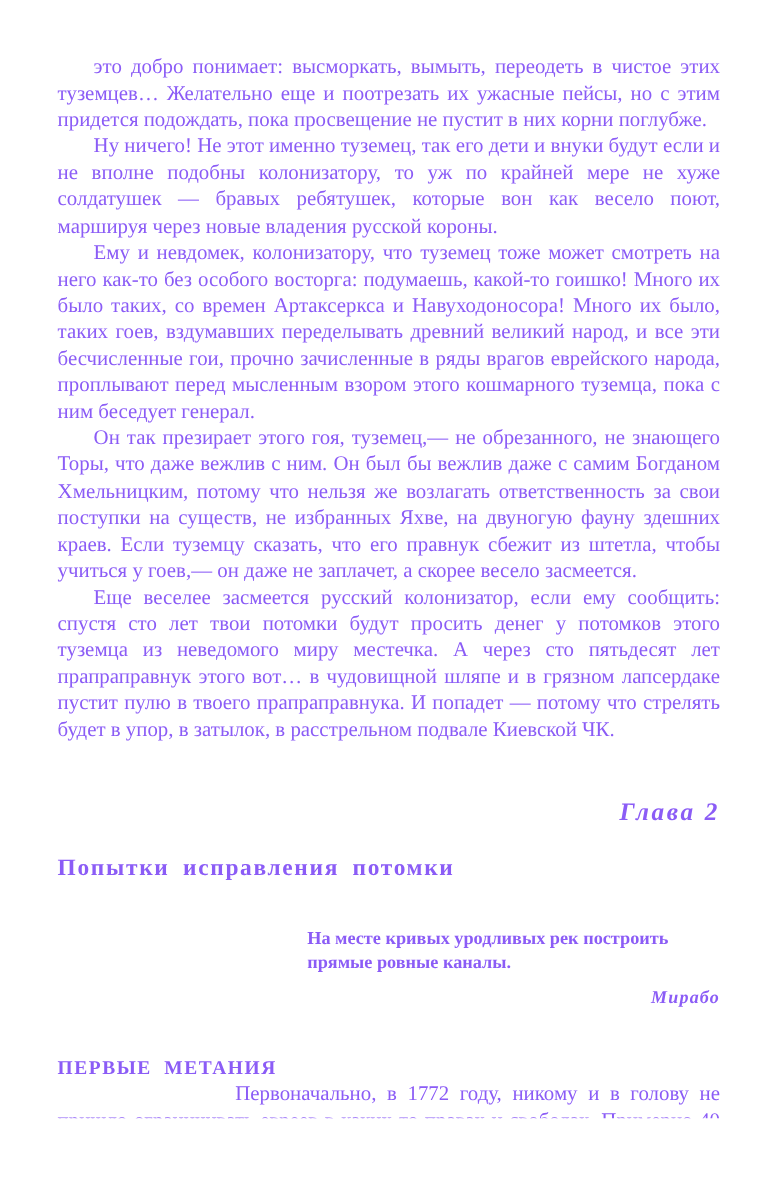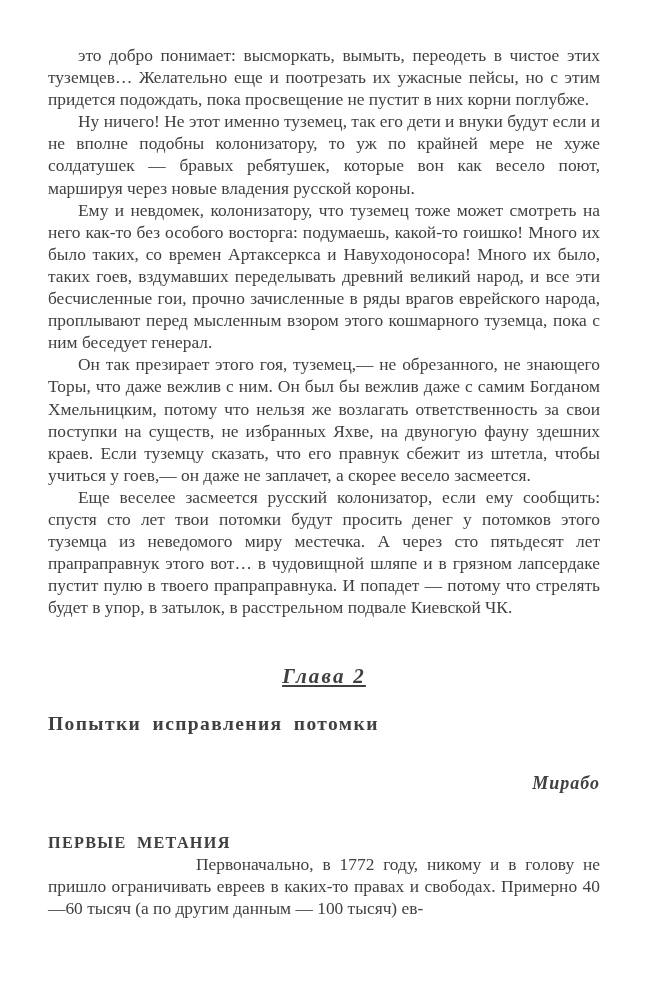--- a/index.html
+++ b/index.html
@@ -7,21 +7,21 @@
     padding: 0;
     background: #ffffff;
   }
   .page {
     position: relative;
     width: 649px;
     height: 932px;
     background: #ffffff;
     overflow: hidden;
     font-family: "Liberation Serif", "DejaVu Serif", serif;
-    color: #404040;
+    color: #8b5cf6;
   }
   .textblock {
     position: absolute;
     left: 48px;
     top: 44px;
     width: 552px;
   }
   p.body-par {
     margin: 0;
     font-size: 17.4px;
@@ -34,22 +34,21 @@
   }
   .chapter-block {
     margin-top: 46px;
   }
   .chapter-number {
     font-size: 21px;
     font-weight: bold;
     font-style: italic;
     letter-spacing: 2.2px;
     line-height: 1.2;
-    text-align: center;
-    text-decoration: underline;
+    text-align: right;
   }
   .chapter-title {
     margin-top: 22px;
     font-size: 19.5px;
     font-weight: bold;
     letter-spacing: 1.4px;
     word-spacing: 5px;
     line-height: 1.2;
     text-align: left;
   }
@@ -59,21 +58,21 @@
     width: 344px;
   }
   .epigraph-text {
     font-size: 15.2px;
     font-weight: bold;
     line-height: 19.5px;
     text-align: left;
   }
   .epigraph-source {
     margin-top: 12px;
-    font-size: 18px;
+    font-size: 15px;
     font-weight: bold;
     font-style: italic;
     letter-spacing: 1px;
     text-align: right;
   }
   .section-heading {
     margin-top: 40px;
     font-size: 16.2px;
     font-weight: bold;
     letter-spacing: 1.3px;
@@ -108,20 +107,21 @@
     <p class="body-par">Ему и невдомек, колонизатору, что туземец тоже может смотреть на него как-то без особого восторга: подумаешь, какой-то гоишко! Много их было таких, со времен Артаксеркса и Навуходоносора! Много их было, таких гоев, вздумавших переделывать древний великий народ, и все эти бесчисленные гои, прочно зачисленные в ряды врагов еврейского народа, проплывают перед мысленным взором этого кошмарного туземца, пока с ним беседует генерал.</p>
     <p class="body-par">Он так презирает этого гоя, туземец,— не обрезанного, не знающего Торы, что даже вежлив с ним. Он был бы вежлив даже с самим Богданом Хмельницким, потому что нельзя же возлагать ответственность за свои поступки на существ, не избранных Яхве, на двуногую фауну здешних краев. Если туземцу сказать, что его правнук сбежит из штетла, чтобы учиться у гоев,— он даже не заплачет, а скорее весело засмеется.</p>
     <p class="body-par">Еще веселее засмеется русский колонизатор, если ему сообщить: спустя сто лет твои потомки будут просить денег у потомков этого туземца из неведомого миру местечка. А через сто пятьдесят лет прапраправнук этого вот… в чудовищной шляпе и в грязном лапсердаке пустит пулю в твоего прапраправнука. И попадет — потому что стрелять будет в упор, в затылок, в расстрельном подвале Киевской ЧК.</p>
 
     <div class="chapter-block">
       <div class="chapter-number">Глава  2</div>
       <div class="chapter-title">Попытки  исправления  потомки</div>
     </div>
 
     <div class="epigraph">
+      <div class="epigraph-text">На месте кривых уродливых рек построить прямые ровные каналы.</div>
       <div class="epigraph-source">Мирабо</div>
     </div>
 
     <div class="section-heading">ПЕРВЫЕ  МЕТАНИЯ</div>
 
     <p class="body-par tail-par">Первоначально, в 1772 году, никому и в голову не пришло ограничивать евреев в каких-то правах и свободах. Примерно 40—60 тысяч (а по другим данным — 100 тысяч) ев-</p>
 
   </div>
 
   <div class="folio">19</div>

